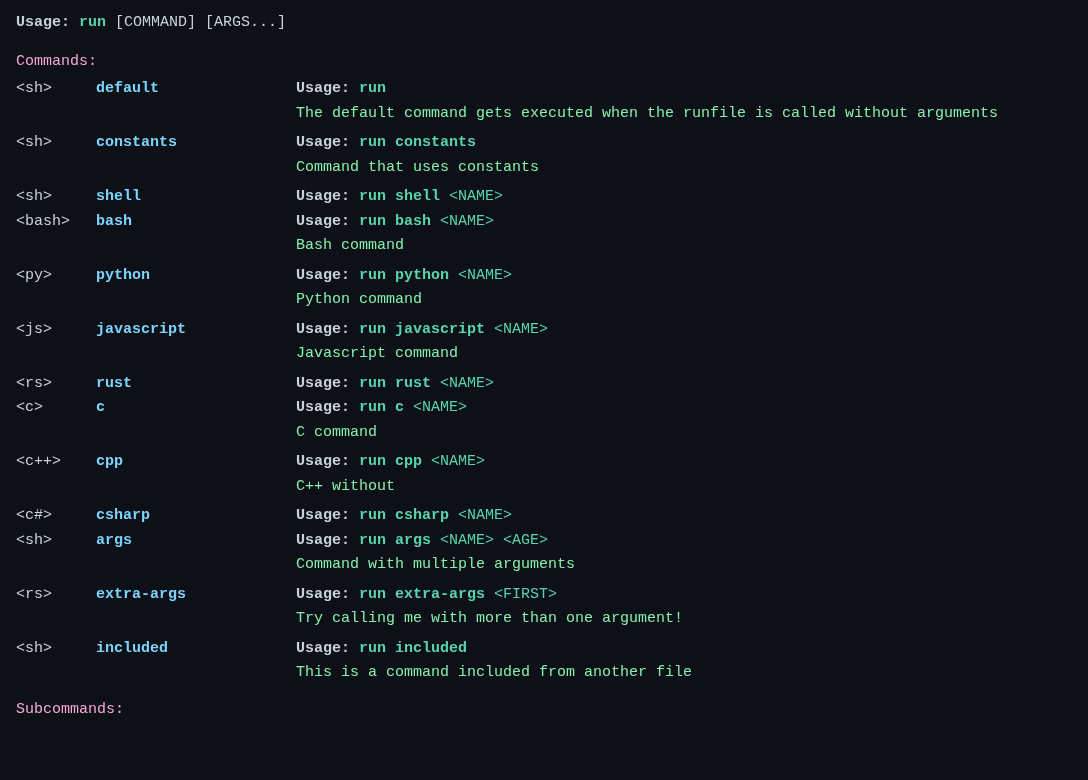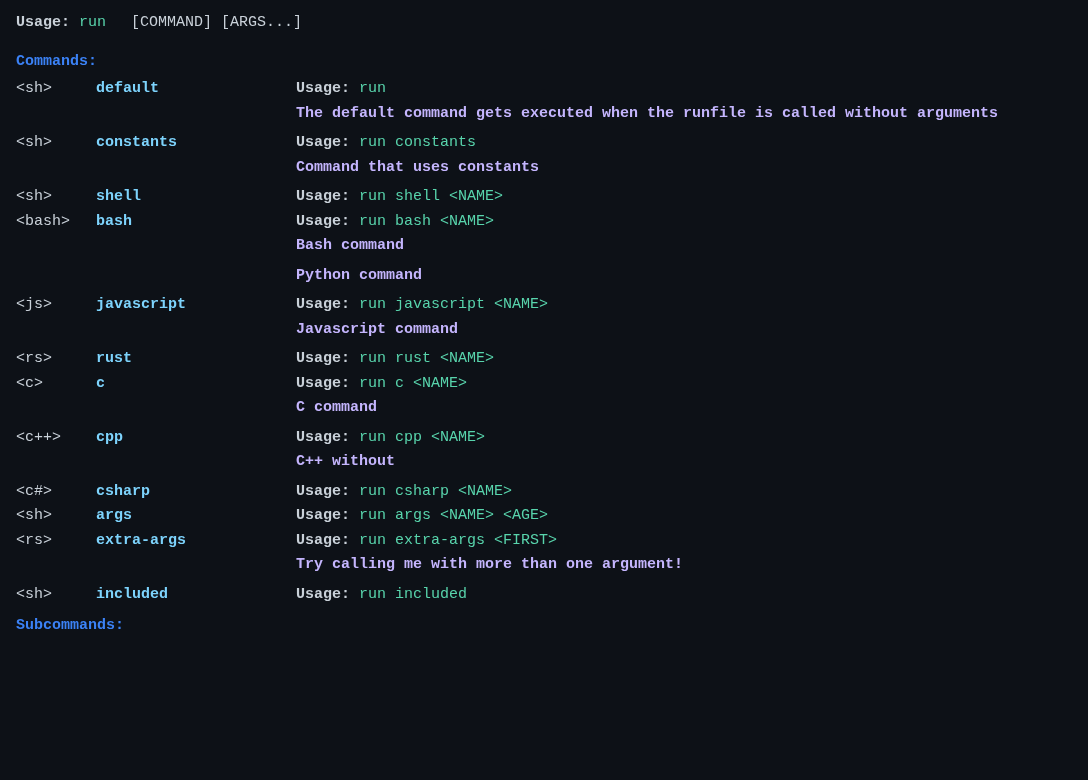--- a/index.html
+++ b/index.html
@@ -17,22 +17,22 @@
       padding: 12px 16px;
       width: 1088px;
       min-height: 780px;
     }
 
     .usage-line {
       margin-bottom: 16px;
     }
 
     .section-header {
-      color: #3b82f6;
-      font-weight: bold;
+      color: #f9a8d4;
+      font-weight: normal;
       margin-bottom: 4px;
     }
 
     .commands-table {
       width: 100%;
       border-collapse: collapse;
     }
 
     .commands-table td {
       vertical-align: top;
@@ -56,36 +56,34 @@
       color: #c9d1d9;
     }
 
     .usage-label {
       color: #c9d1d9;
       font-weight: bold;
     }
 
     .usage-cmd {
       color: #58d4ac;
-      font-weight: normal;
+      font-weight: bold;
     }
 
     .usage-arg {
       color: #58d4ac;
     }
 
     .usage-opt {
       color: #c9d1d9;
-      margin-left: 16px;
     }
 
     .desc-row td {
-      color: #c4b5fd;
+      color: #86efac;
       padding-bottom: 6px;
-      font-weight: bold;
     }
 
     .subcommands-section {
       margin-top: 8px;
     }
   </style>
 </head>
 <body>
 
 <div class="usage-line">
@@ -124,20 +122,25 @@
         <tr>
           <td class="col-type">&lt;bash&gt;</td>
           <td class="col-name">bash</td>
           <td class="col-usage"><span class="usage-label">Usage: </span><span class="usage-cmd">run bash</span><span class="usage-arg"> &lt;NAME&gt;</span></td>
         </tr>
         <tr class="desc-row">
           <td></td>
           <td></td>
           <td>Bash command</td>
         </tr>
+        <tr>
+          <td class="col-type">&lt;py&gt;</td>
+          <td class="col-name">python</td>
+          <td class="col-usage"><span class="usage-label">Usage: </span><span class="usage-cmd">run python</span><span class="usage-arg"> &lt;NAME&gt;</span></td>
+        </tr>
         <tr class="desc-row">
           <td></td>
           <td></td>
           <td>Python command</td>
         </tr>
         <tr>
           <td class="col-type">&lt;js&gt;</td>
           <td class="col-name">javascript</td>
           <td class="col-usage"><span class="usage-label">Usage: </span><span class="usage-cmd">run javascript</span><span class="usage-arg"> &lt;NAME&gt;</span></td>
         </tr>
@@ -174,35 +177,45 @@
         <tr>
           <td class="col-type">&lt;c#&gt;</td>
           <td class="col-name">csharp</td>
           <td class="col-usage"><span class="usage-label">Usage: </span><span class="usage-cmd">run csharp</span><span class="usage-arg"> &lt;NAME&gt;</span></td>
         </tr>
         <tr>
           <td class="col-type">&lt;sh&gt;</td>
           <td class="col-name">args</td>
           <td class="col-usage"><span class="usage-label">Usage: </span><span class="usage-cmd">run args</span><span class="usage-arg"> &lt;NAME&gt; &lt;AGE&gt;</span></td>
         </tr>
+        <tr class="desc-row">
+          <td></td>
+          <td></td>
+          <td>Command with multiple arguments</td>
+        </tr>
         <tr>
           <td class="col-type">&lt;rs&gt;</td>
           <td class="col-name">extra-args</td>
           <td class="col-usage"><span class="usage-label">Usage: </span><span class="usage-cmd">run extra-args</span><span class="usage-arg"> &lt;FIRST&gt;</span></td>
         </tr>
         <tr class="desc-row">
           <td></td>
           <td></td>
           <td>Try calling me with more than one argument!</td>
         </tr>
         <tr>
           <td class="col-type">&lt;sh&gt;</td>
           <td class="col-name">included</td>
           <td class="col-usage"><span class="usage-label">Usage: </span><span class="usage-cmd">run included</span></td>
         </tr>
+        <tr class="desc-row">
+          <td></td>
+          <td></td>
+          <td>This is a command included from another file</td>
+        </tr>
       </tbody>
   </table>
 </div>
 
 <div class="subcommands-section">
   <div class="section-header">Subcommands:</div>
 
 </div>
 
 </body></html>

